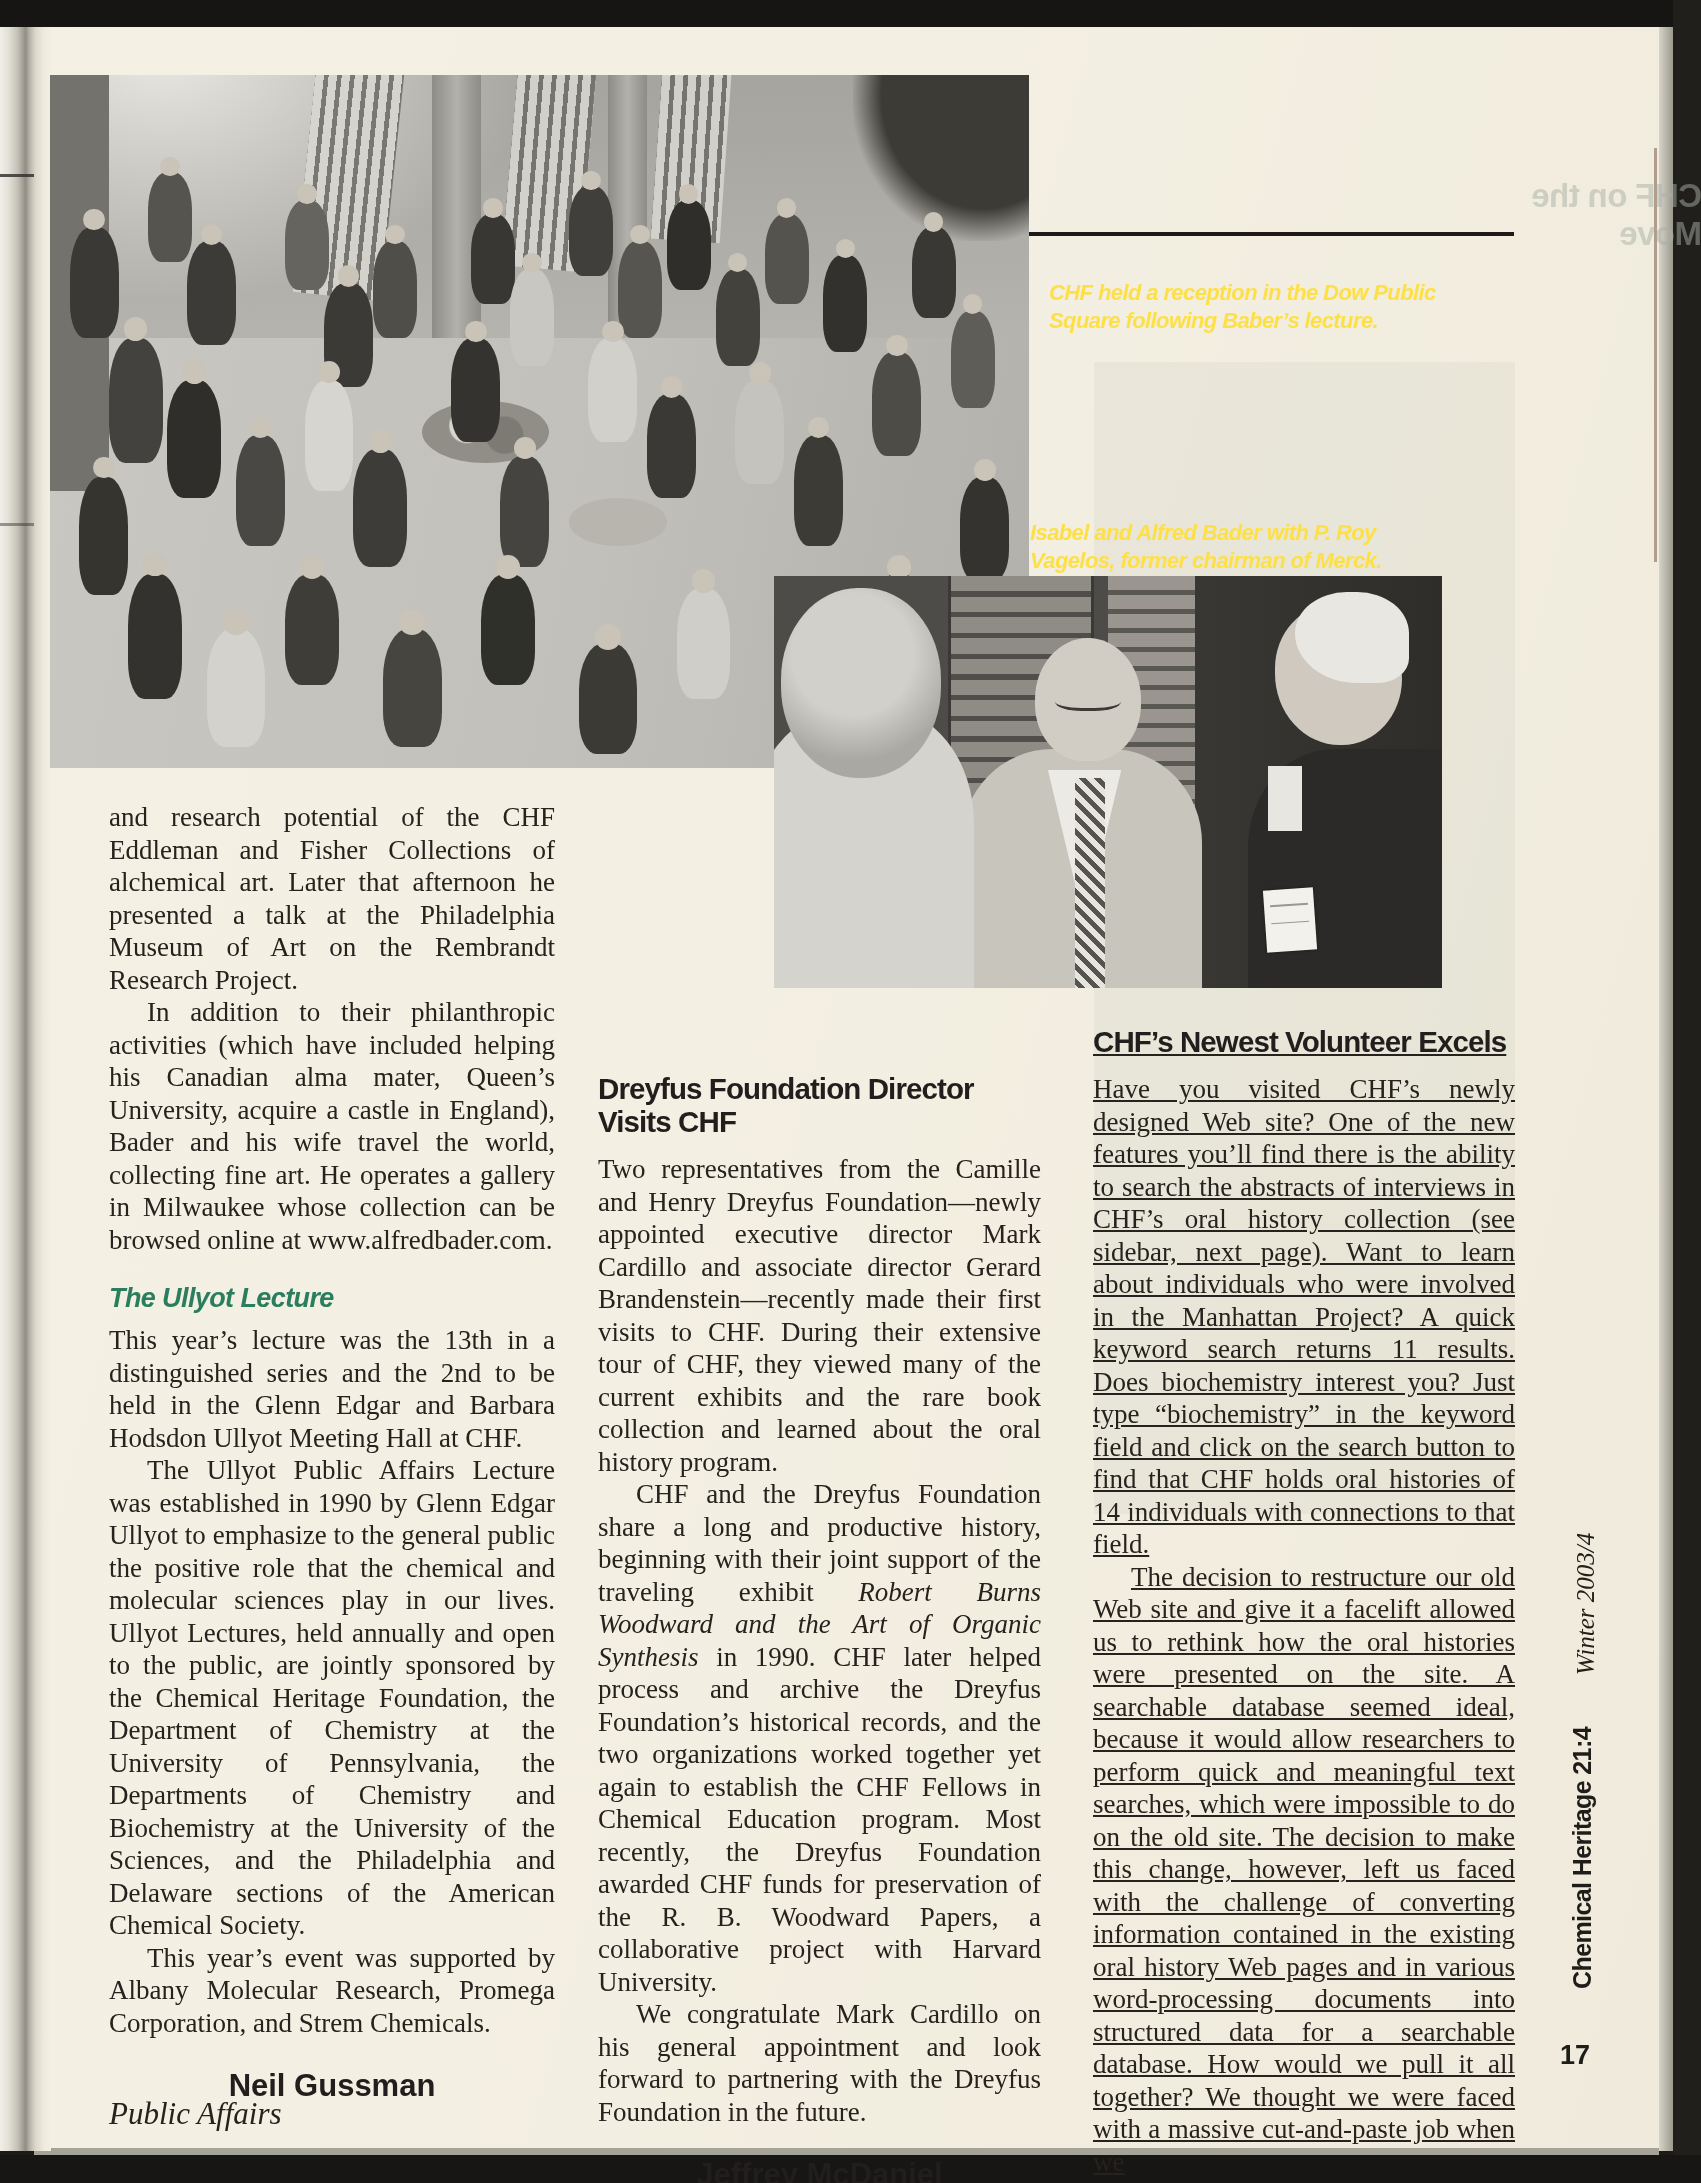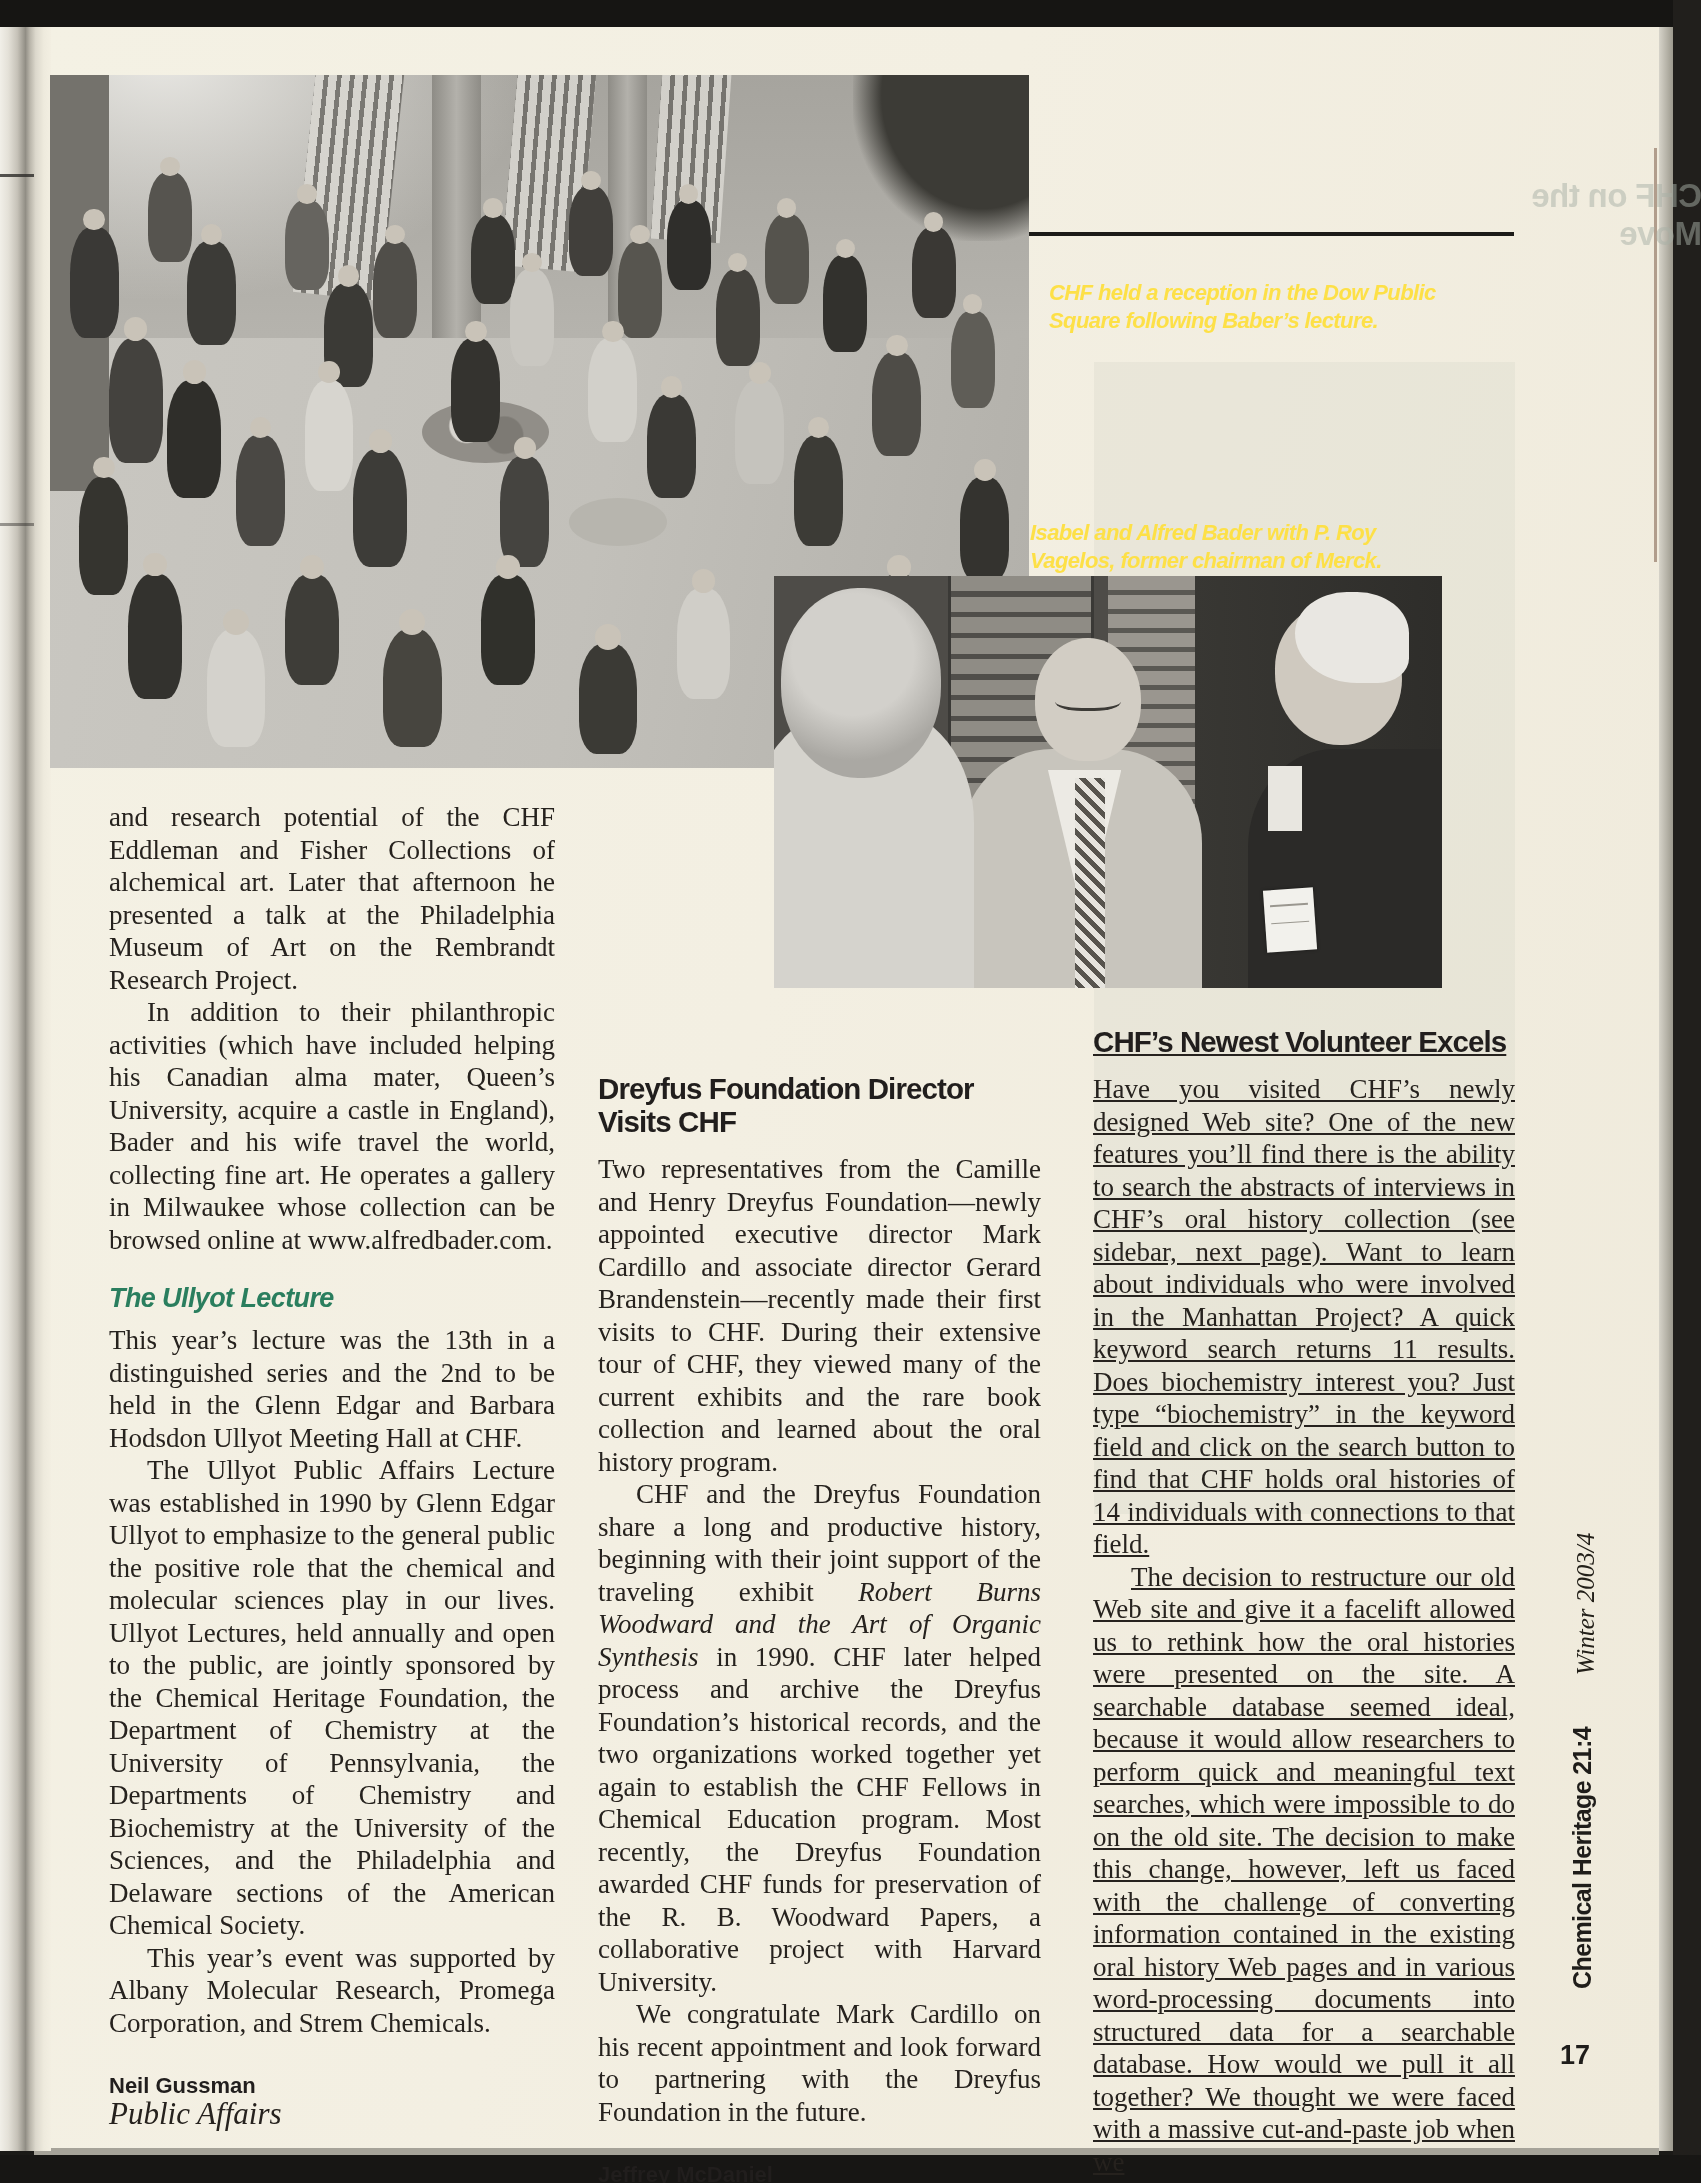--- a/index.html
+++ b/index.html
@@ -58,21 +58,21 @@
   
   .col{color:#26221e;font-size:27px;line-height:32.5px;text-align:justify;}
   .col p{margin:0;}
   .col p.ind{text-indent:38px;}
   #col-left{left:109px;top:801px;width:446px;}
   #col-mid{left:598px;top:1025px;width:443px;margin-top:47px;}
   #col-right{left:1093px;top:1025px;width:422px;text-decoration:underline;}
   .headline{font-family:"Liberation Sans",sans-serif;font-weight:bold;font-size:29.5px;line-height:33px;letter-spacing:-0.9px;color:#211e1d;margin:0 0 15.4px 0;text-align:left;}
   .green-head{font-family:"Liberation Sans",sans-serif;font-weight:bold;font-style:italic;font-size:27px;letter-spacing:-0.6px;color:#2a7e5e;margin:26px 0 9.5px 0;text-align:left;}
   .byline{margin-top:32.5px;text-align:left;}
-  .byline .name{font-family:"Liberation Sans",sans-serif;font-weight:bold;font-size:22px;line-height:28px;color:#211e1d;}
+  .byline .name{font-family:"Liberation Sans",sans-serif;font-weight:bold;font-size:31px;line-height:28px;color:#211e1d;text-align:center;}
   .byline .role{font-style:italic;font-size:31px;line-height:28px;color:#26221e;}
   
   .vert{white-space:nowrap;transform:translate(-50%,-50%) rotate(-90deg);}
   #issue-season{left:1586px;top:1604px;font-style:italic;font-size:25px;color:#232019;}
   #issue-title{left:1582px;top:1858px;font-family:"Liberation Sans",sans-serif;font-weight:bold;font-size:25px;letter-spacing:-0.6px;color:#1f1d1a;}
   #folio{left:1560px;top:2040px;font-family:"Liberation Sans",sans-serif;font-weight:bold;font-size:27px;color:#1f1d1a;}
 </style>
 </head>
 <body>
 
@@ -178,21 +178,21 @@
   <div class="byline">
     <div class="name">Neil Gussman</div>
     <div class="role">Public Affairs</div>
   </div>
 </div>
 
 <div class="abs col" id="col-mid">
   <h2 class="headline">Dreyfus Foundation Director Visits CHF</h2>
   <p>Two representatives from the Camille and Henry Dreyfus Foundation—newly appointed executive director Mark Cardillo and associate director Gerard Brandenstein—recently made their first visits to CHF. During their extensive tour of CHF, they viewed many of the current exhibits and the rare book collection and learned about the oral history program.</p>
   <p class="ind"><span>CHF and the Dreyfus Foundation share a long and productive history, beginning with their joint support of the traveling exhibit </span><span style="font-style:italic;">Robert Burns Woodward and the Art of Organic Synthesis</span><span> in 1990. CHF later helped process and archive the Dreyfus Foundation’s historical records, and the two organizations worked together yet again to establish the CHF Fellows in Chemical Education program. Most recently, the Dreyfus Foundation awarded CHF funds for preservation of the R. B. Woodward Papers, a collaborative project with Harvard University.</span></p>
-  <p class="ind">We congratulate Mark Cardillo on his recent appointment and look forward to partnering with the Dreyfus Foundation in the future.</p>
+  <p class="ind">We congratulate Mark Cardillo on his general appointment and look forward to partnering with the Dreyfus Foundation in the future.</p>
   <div class="byline">
     <div class="name">Jeffrey McDaniel</div>
     <div class="role">Development</div>
   </div>
 </div>
 
 <div class="abs col" id="col-right">
   <h2 class="headline">CHF’s Newest Volunteer Excels</h2>
   <p>Have you visited CHF’s newly designed Web site? One of the new features you’ll find there is the ability to search the abstracts of interviews in CHF’s oral history collection (see sidebar, next page). Want to learn about individuals who were involved in the Manhattan Project? A quick keyword search returns 11 results. Does biochemistry interest you? Just type “biochemistry” in the keyword field and click on the search button to find that CHF holds oral histories of 14 individuals with connections to that field.</p>
   <p class="ind">The decision to restructure our old Web site and give it a facelift allowed us to rethink how the oral histories were presented on the site. A searchable database seemed ideal, because it would allow researchers to perform quick and meaningful text searches, which were impossible to do on the old site. The decision to make this change, however, left us faced with the challenge of converting information contained in the existing oral history Web pages and in various word-processing documents into structured data for a searchable database. How would we pull it all together? We thought we were faced with a massive cut-and-paste job when we</p>

